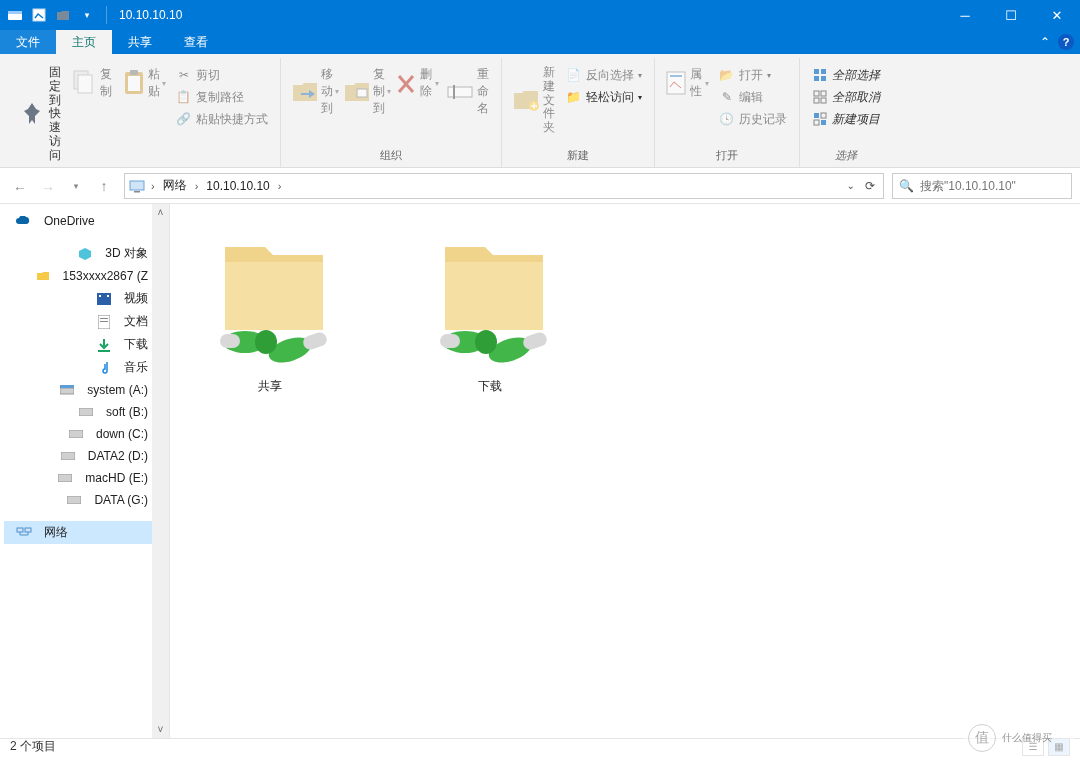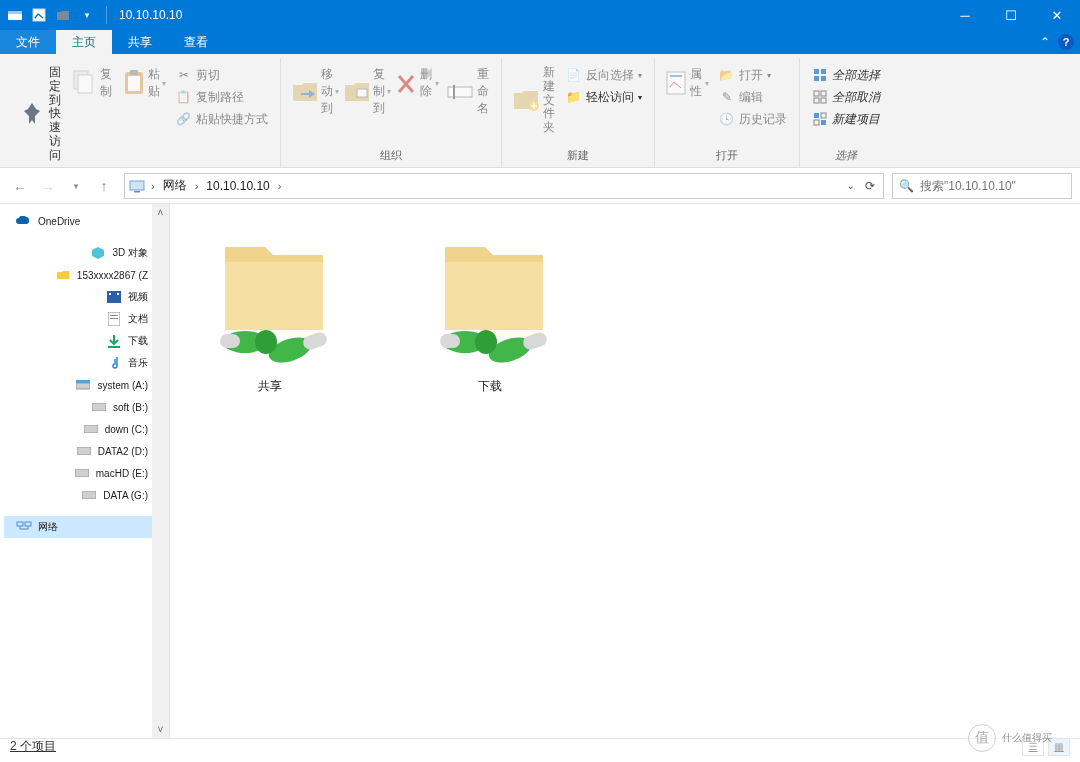--- a/index.html
+++ b/index.html
@@ -45,31 +45,31 @@
     .addrbox .right { margin-left: auto; display: flex; align-items: center; gap: 10px; color: #555; padding-right: 4px; }
     .searchbox { width: 180px; height: 26px; border: 1px solid #ccc; display: flex; align-items: center; padding: 0 6px; gap: 6px; color: #777; }
     .searchbox input { border: none; outline: none; flex: 1; font-size: 12px; color: #333; background: transparent; }
 
     
     .body { display: flex; height: calc(762px - 30px - 24px - 114px - 36px - 24px); }
     .sidebar { width: 170px; border-right: 1px solid #e5e5e5; position: relative; overflow: hidden; }
     .sidebar-scroll { position: absolute; right: 0; top: 0; width: 17px; height: 100%; background: #f0f0f0; display:flex; flex-direction:column; align-items:center; }
     .scroll-arrow { height: 17px; width:100%; display:flex; align-items:center; justify-content:center; color:#666; cursor:pointer; font-size:10px; }
     .tree { padding: 6px 0 6px 4px; width: calc(100% - 17px); }
-    .tree-item { display: flex; align-items: center; gap: 6px; padding: 3px 4px 3px 12px; font-size: 10px; color: #222; cursor: pointer; white-space: nowrap; overflow: hidden; text-overflow: ellipsis; }
+    .tree-item { display: flex; align-items: center; gap: 12px; padding: 3px 4px 3px 12px; font-size: 12px; color: #222; cursor: pointer; white-space: nowrap; overflow: hidden; text-overflow: ellipsis; }
     .tree-item.child { padding-left: 26px; justify-content: flex-end; }
     .tree-item.selected { background: #cce8ff; }
     .tree-ico { width: 16px; height: 16px; display:flex; align-items:center; justify-content:center; flex-shrink:0; }
 
     .content { flex: 1; padding: 18px 20px; display: flex; gap: 60px; align-items: flex-start; }
     .folder-item { display: flex; flex-direction: column; align-items: center; width: 160px; cursor: pointer; gap: 6px; }
     .folder-item .label { font-size: 12px; color: #222; text-align: center; }
 
     
-    .statusbar { height: 16px; border-top: 1px solid #e5e5e5; display: flex; align-items: center; padding: 0 10px; font-size: 12px; color: #333; text-decoration: underline; }
+    .statusbar { height: 16px; border-top: 1px solid #e5e5e5; display: flex; align-items: center; padding: 0 10px; font-size: 12px; color: #333; }
     .statusbar .spacer { flex: 1; }
     .viewswitch { display: flex; gap: 4px; }
     .vs-btn { width: 22px; height: 18px; border: 1px solid #ccc; display:flex; align-items:center; justify-content:center; cursor:pointer; font-size:10px; color:#555; }
 
     
     .watermark { position: absolute; right: 6px; bottom: 6px; width: 110px; height: 36px; opacity: .7; display:flex; align-items:center; gap:6px; font-size:10px; color:#666; background: rgba(255,255,255,.7); border-radius: 4px; padding: 2px 4px; }
     .wm-circle { width: 28px; height: 28px; border-radius:50%; border:1px solid #bbb; display:flex; align-items:center; justify-content:center; font-size:14px; color:#888; }
   </style>
 </head>
 <body>

